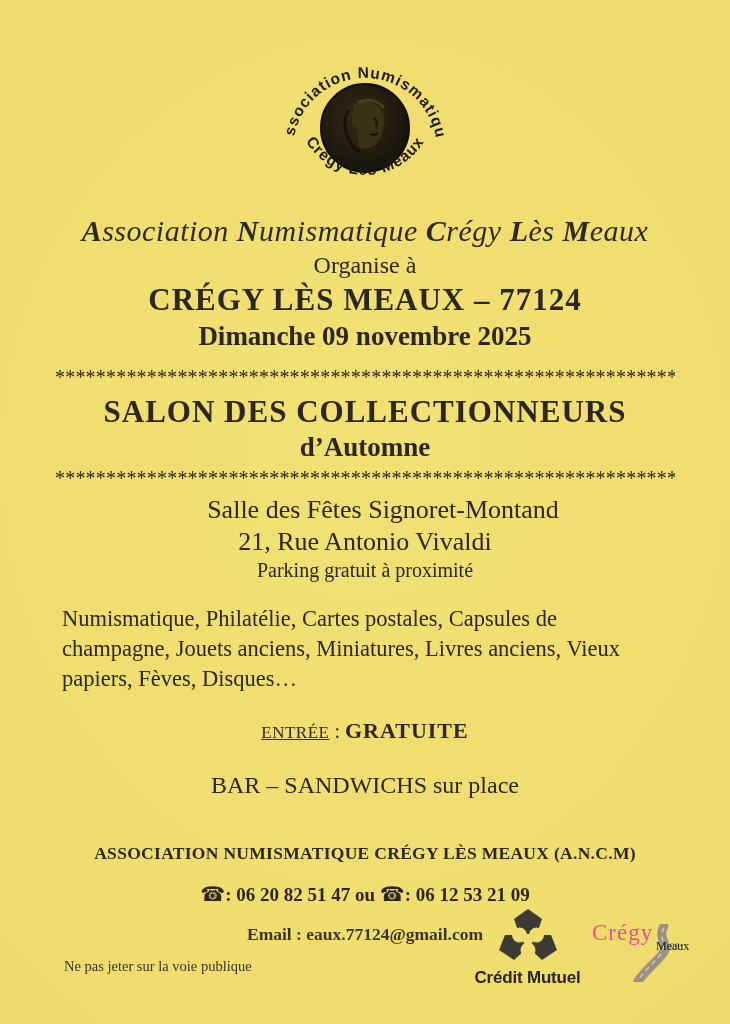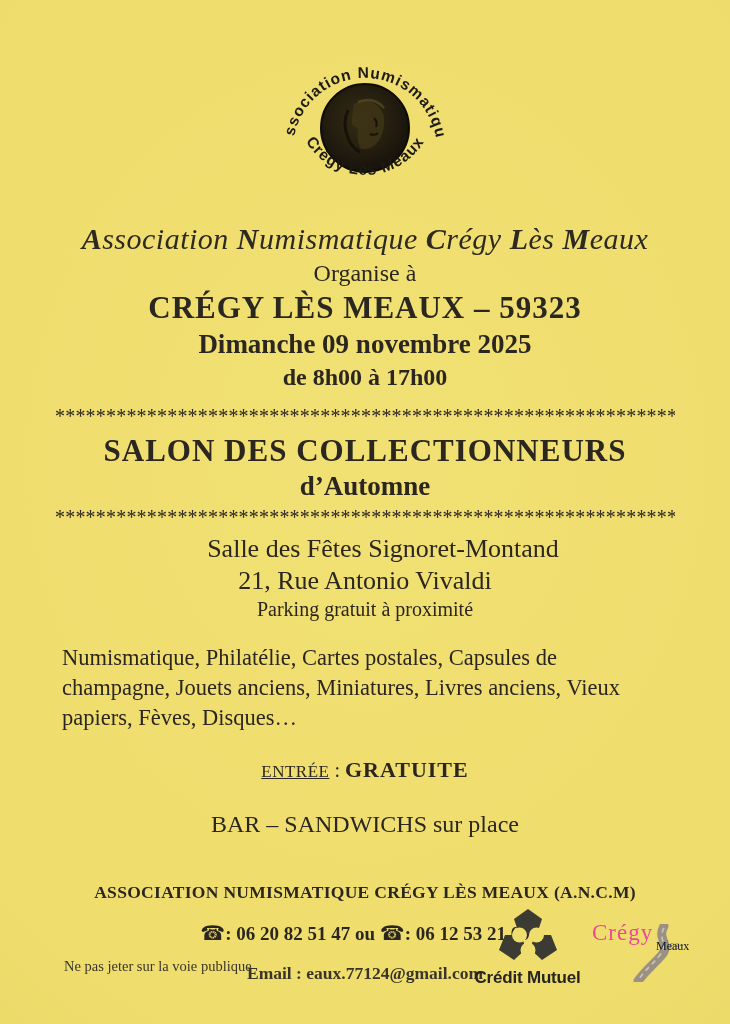--- a/index.html
+++ b/index.html
@@ -10,21 +10,21 @@
     background:
       radial-gradient(ellipse 120% 100% at 50% 45%, #f1e073 0%, #efde6d 55%, #e9d765 85%, #e3d15f 100%);
   }
   .flyer{position:relative;width:730px;height:1024px;text-align:center;}
 
   
   .logo-wrap{padding-top:52px;height:148px;}
   .logo-wrap svg{display:block;margin:0 auto;}
 
   
-  .main-title{font-style:italic;font-size:30px;letter-spacing:.5px;margin-top:22px;color:#2e2a22;}
+  .main-title{font-style:italic;font-size:30px;letter-spacing:.5px;margin-top:14px;color:#2e2a22;}
   .organise{font-size:24px;margin-top:4px;}
   .city-line{font-weight:bold;font-size:31px;letter-spacing:1px;margin-top:3px;color:#2a2720;}
   .date-line{font-weight:bold;font-size:27px;margin-top:3px;}
   .hours-line{font-weight:bold;font-size:24px;margin-top:4px;}
 
   
   .stars{font-size:20px;line-height:18px;white-space:nowrap;overflow:hidden;width:620px;margin:0 auto;letter-spacing:.2px;color:#2b2620;}
   .stars-top{margin-top:16px;}
   .stars-bottom{margin-top:2px;}
   .salon-title{font-weight:bold;font-size:31px;letter-spacing:1px;margin-top:8px;}
@@ -92,23 +92,22 @@
         <textPath href="#arcTop" startOffset="50%" text-anchor="middle">Association Numismatique</textPath>
       </text>
       <text font-family="Liberation Sans, sans-serif" font-size="15.5" font-weight="bold" fill="#1d1a14" letter-spacing="1">
         <textPath href="#arcBot" startOffset="50%" text-anchor="middle">Crégy Lès Meaux</textPath>
       </text>
     </svg>
   </div>
 
   <div class="main-title"><b>A</b>ssociation <b>N</b>umismatique <b>C</b>régy <b>L</b>ès <b>M</b>eaux</div>
   <div class="organise">Organise à</div>
-  <div class="city-line">CRÉGY LÈS MEAUX – 59323</div>
+  <div class="city-line">CRÉGY LÈS MEAUX – 77124</div>
   <div class="date-line">Dimanche 09 novembre 2025</div>
-  <div class="hours-line">de 8h00 à 17h00</div>
 
   <div class="stars stars-top">**************************************************************</div>
   <div class="salon-title">SALON DES COLLECTIONNEURS</div>
   <div class="salon-sub">d’Automne</div>
   <div class="stars stars-bottom">**************************************************************</div>
 
   <div class="venue-hall">Salle des Fêtes Signoret-Montand</div>
   <div class="venue-address">21, Rue Antonio Vivaldi</div>
   <div class="venue-parking">Parking gratuit à proximité</div>
 

